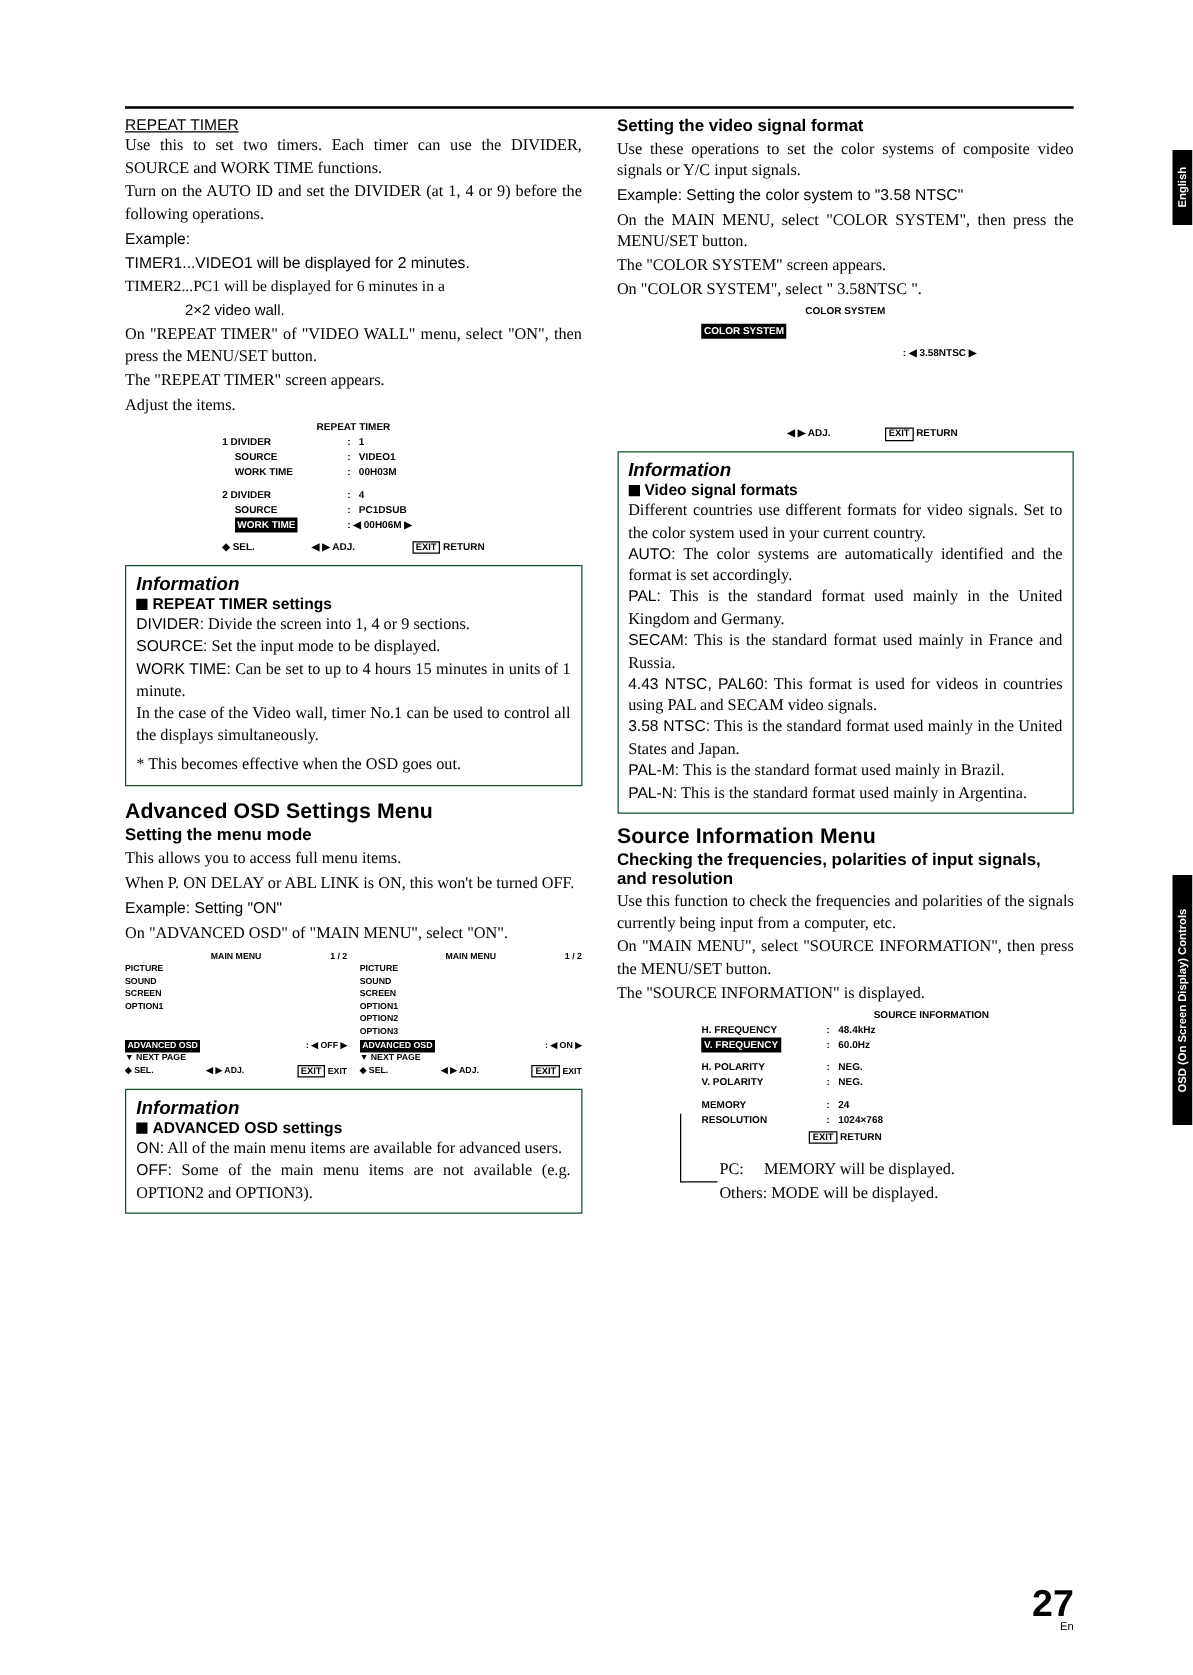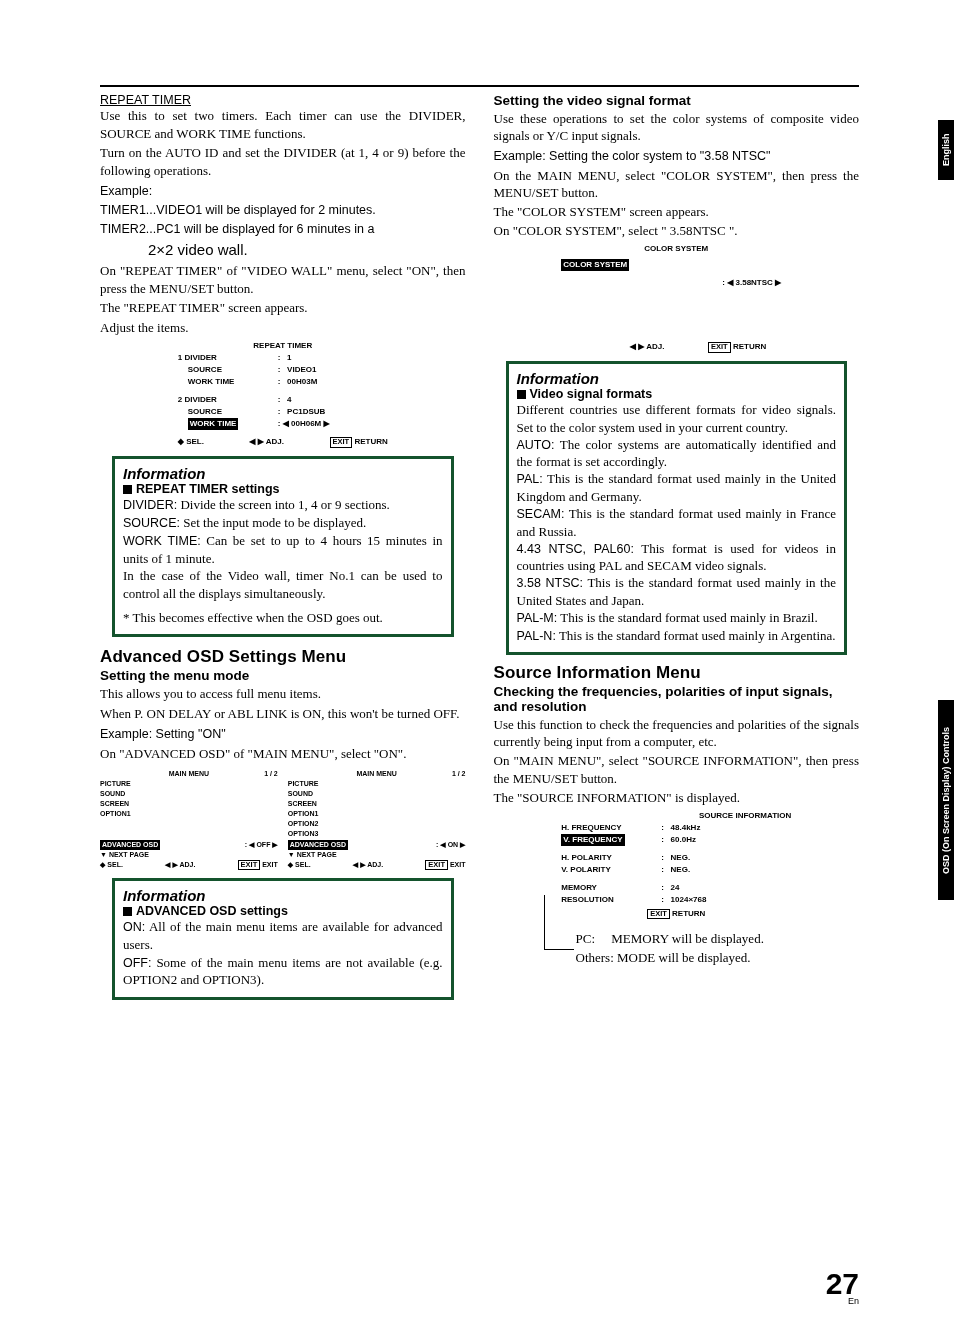--- a/index.html
+++ b/index.html
@@ -59,23 +59,23 @@
   .osd-label { width: 100px; }
   .hl { background: #000; color: #fff; padding: 0px 2px; display:inline-block;}
   .box-key {
     border: 1px solid #000;
     padding: 0 2px;
     font-size: 7.5px;
     display: inline-block;
     line-height: 1.1;
   }
   .info-box {
-    border: 3px solid #14532d;
+    border: 1px solid #14532d;
     padding: 6px 8px 8px;
-    margin: 8px 12px;
+    margin: 8px 0;
   }
   .info-title {
     font-family: Arial, Helvetica, sans-serif;
     font-style: italic;
     font-weight: 900;
     font-size: 15px;
   }
   .black-square { display:inline-block; width:9px; height:9px; background:#000; margin-right:4px; vertical-align: -1px;}
   .bold-sans { font-family: Arial, Helvetica, sans-serif; font-weight: bold; font-size: 12.5px; }
   .lead { font-family: Arial, Helvetica, sans-serif; font-size: 12.5px; }
@@ -134,22 +134,22 @@
   <div class="hr-top"></div>
   <div class="cols">
 
     <div class="col">
       <div class="sub-under" style="font-family:Arial,Helvetica,sans-serif;font-size:12.5px;">REPEAT TIMER</div>
       <div class="body-text">
         <p>Use this to set two timers. Each timer can use the DIVIDER, SOURCE and WORK TIME functions.</p>
         <p>Turn on the AUTO ID and set the DIVIDER (at 1, 4 or 9) before the following operations.</p>
         <p class="example">Example:</p>
         <p class="sans" style="font-size:12.5px;">TIMER1...VIDEO1 will be displayed for 2 minutes.</p>
-        <p class="sans" style="font-size:12.5px;">TIMER2...PC1 will be displayed for 6 minutes in a</p>
-        <p class="sans indent" style="font-size:15px;">2×2 video wall.</p>
+        <p class="sans" style="font-size:12.5px;font-family:Liberation Serif, serif;">TIMER2...PC1 will be displayed for 6 minutes in a</p>
+        <p class="sans indent" style="font-size:12px;">2×2 video wall.</p>
         <p>On "REPEAT TIMER" of "VIDEO WALL" menu, select "ON", then press the MENU/SET button.</p>
         <p>The "REPEAT TIMER" screen appears.</p>
         <p>Adjust the items.</p>
       </div>
 
       <div class="osd-box osd-center-narrow">
         <div style="text-align:center;">REPEAT TIMER</div>
         <div class="osd-row">
             <span class="osd-label">1  DIVIDER</span>
             <span>:&nbsp;&nbsp;&nbsp;</span>

